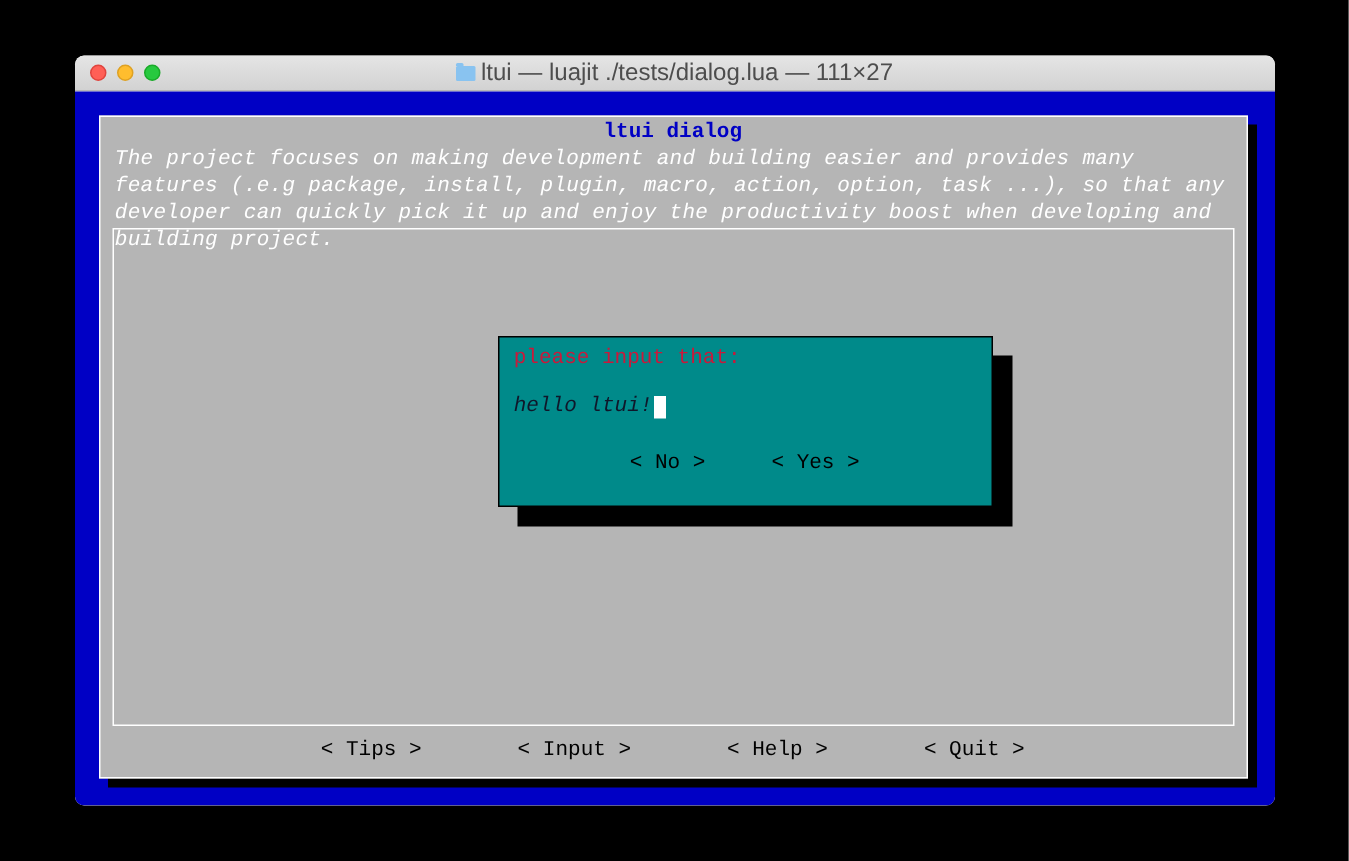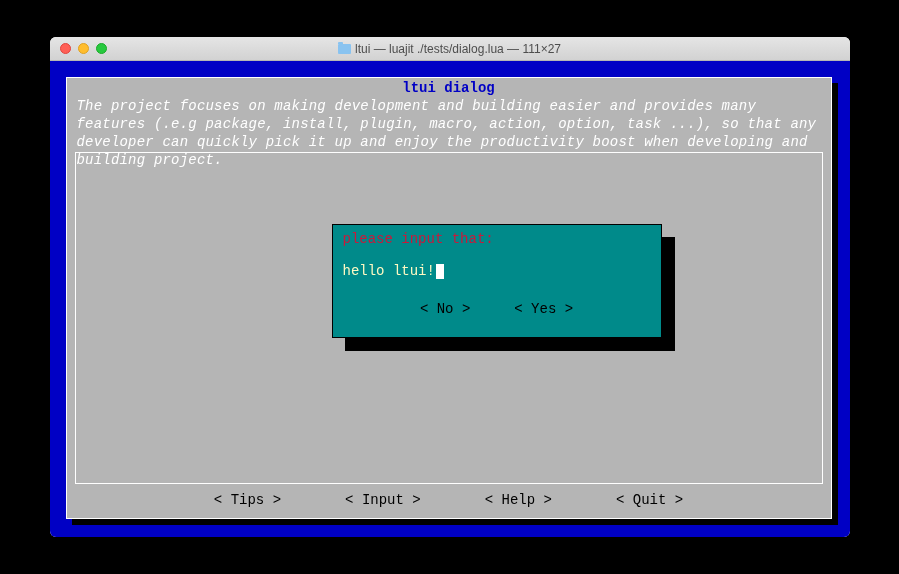--- a/index.html
+++ b/index.html
@@ -24,21 +24,21 @@
       flex-direction: column;
     }
     .titlebar {
       height: 24px;
       background: linear-gradient(#e5e5e5, #d2d2d2);
       border-bottom: 1px solid #b5b5b5;
       display: flex;
       align-items: center;
       position: relative;
       font-family: -apple-system, "Helvetica Neue", sans-serif;
-      font-size: 12px;
+      font-size: 16px;
       color: #4d4d4d;
     }
     .traffic-lights {
       display: flex;
       gap: 7px;
       padding-left: 10px;
     }
     .light { width: 11px; height: 11px; border-radius: 50%; }
     .light.red { background: #ff5f56; border: 0.5px solid #e0443e; }
     .light.yellow { background: #ffbd2e; border: 0.5px solid #dea123; }
@@ -127,21 +127,22 @@
       background: #008a8a;
       border: 1px solid #000;
       padding: 6px 10px;
       color: #fff;
     }
     .input-prompt {
       color: #c9193b;
     }
     .input-value {
       margin-top: 16px;
-      color: #fef9c3;
+      color: #0f172a;
+      font-style: italic;
     }
     .cursor {
       display: inline-block;
       width: 8px; height: 15px;
       background: #fff;
       vertical-align: text-bottom;
       margin-left: 1px;
     }
     .dialog-buttons {
       position: absolute;

